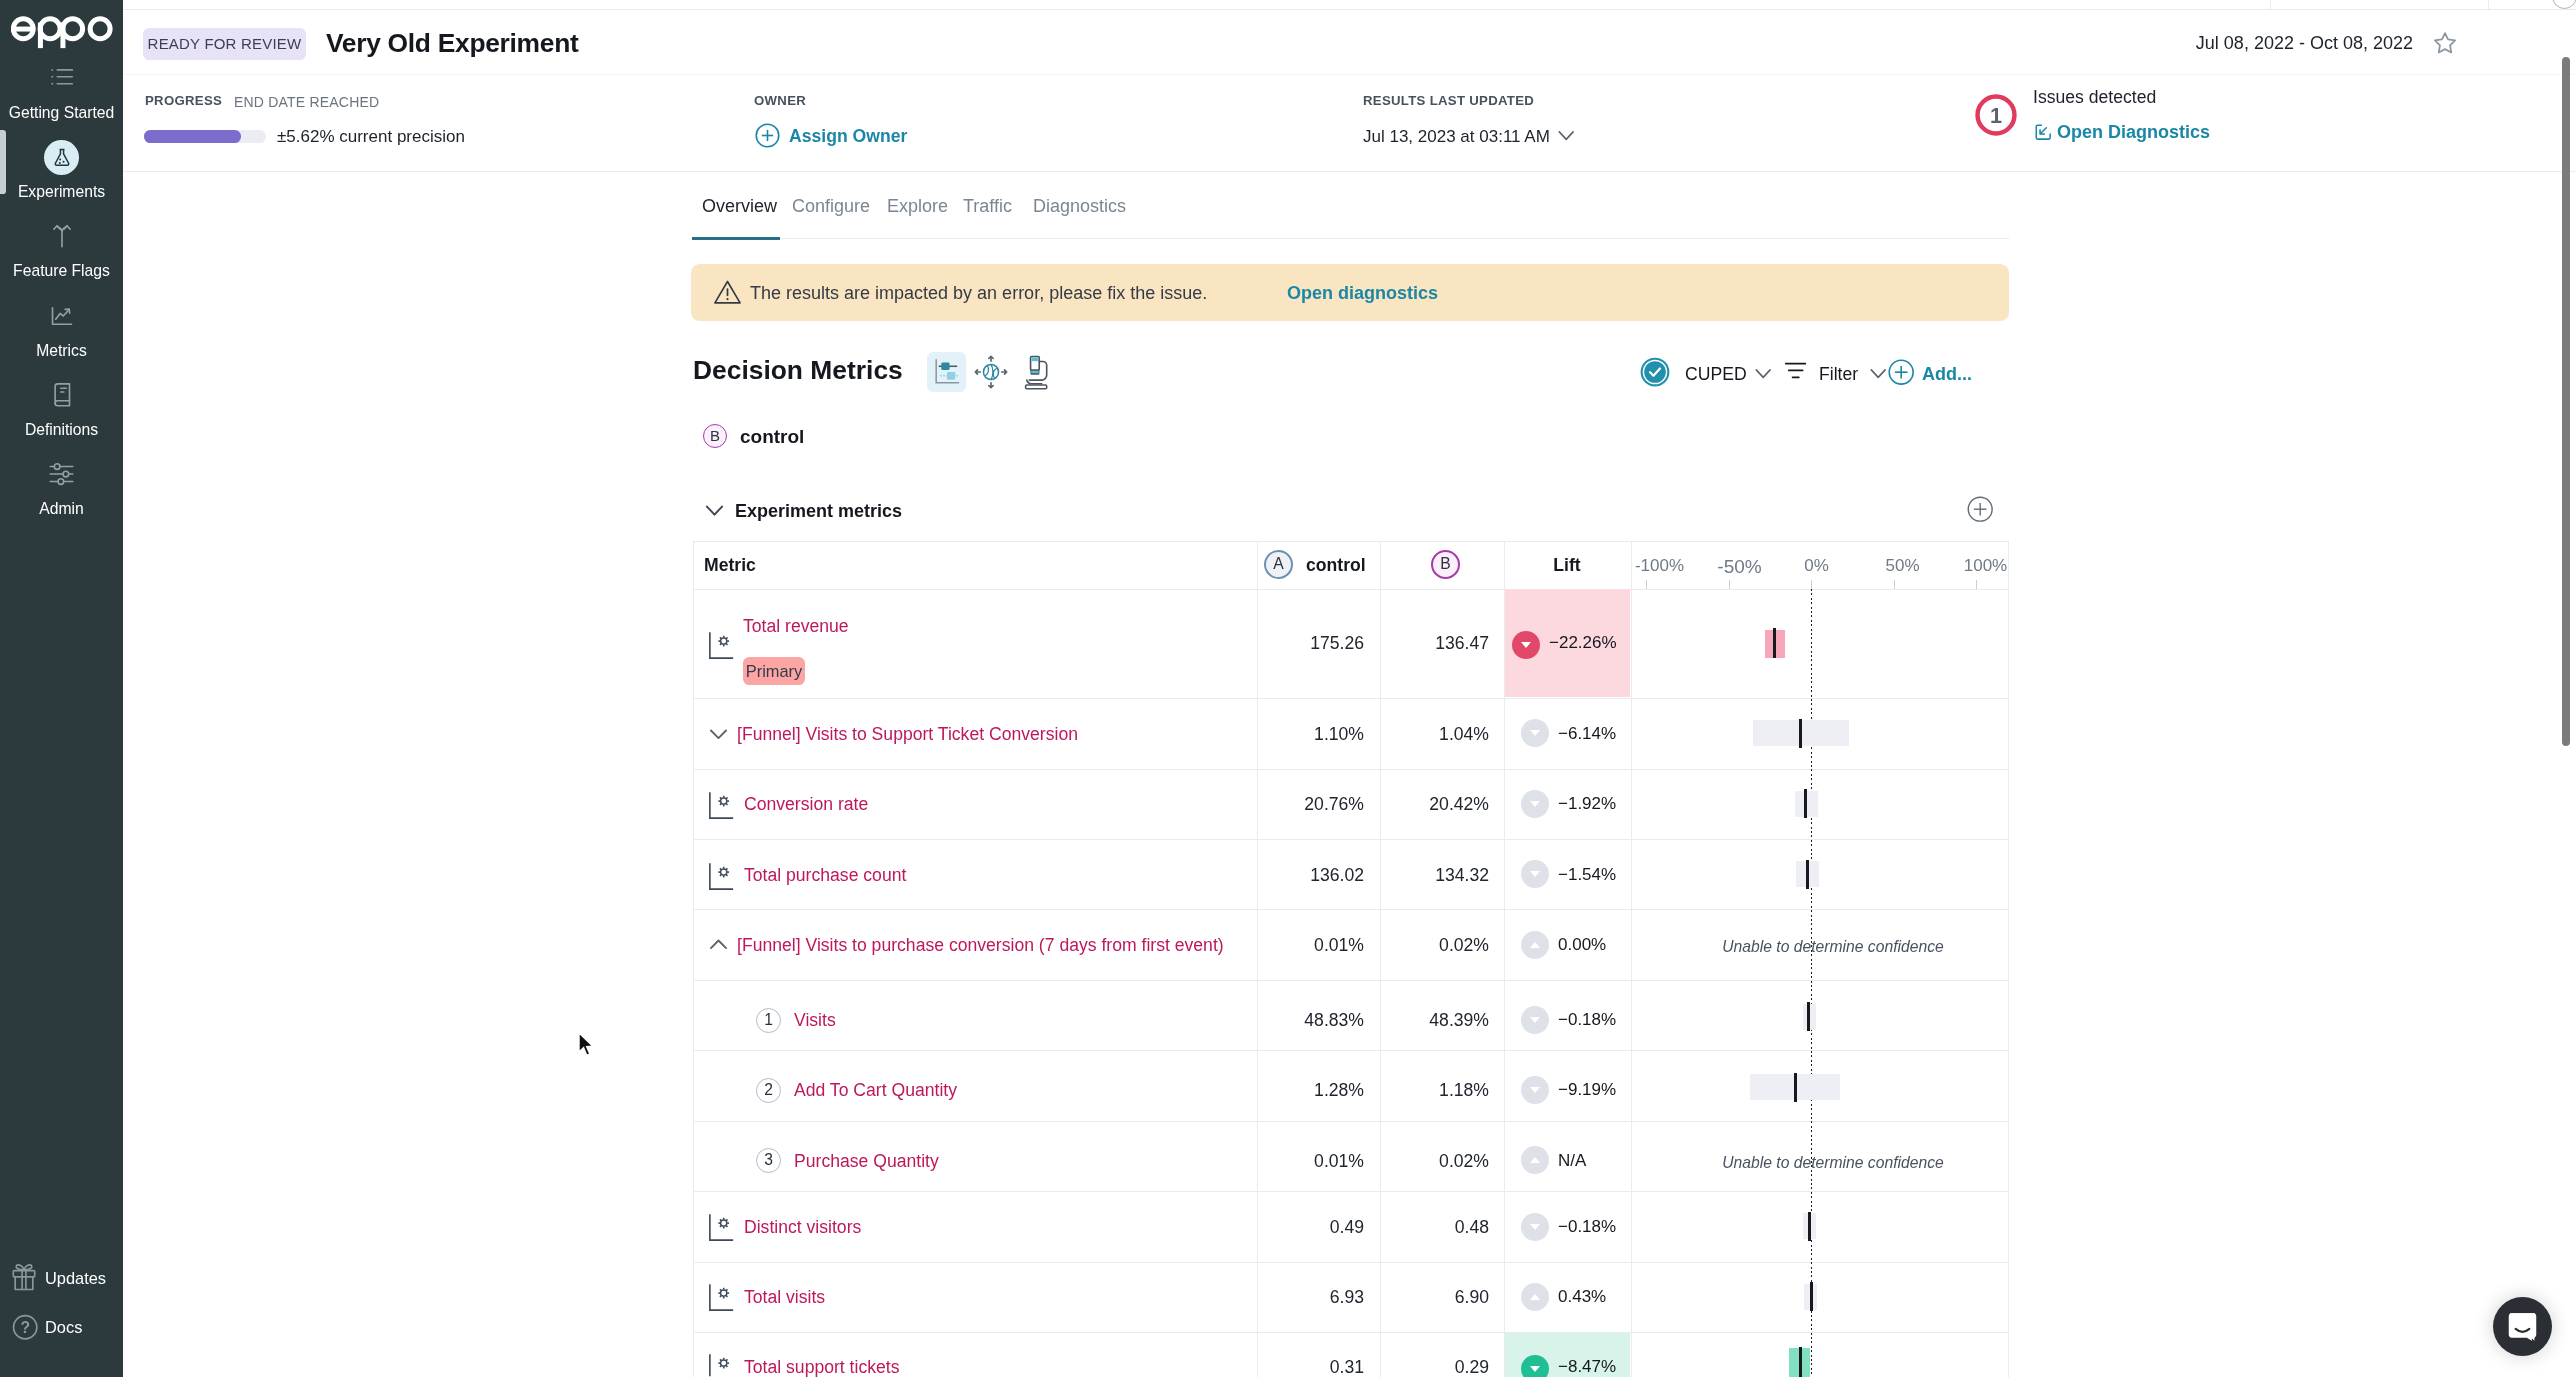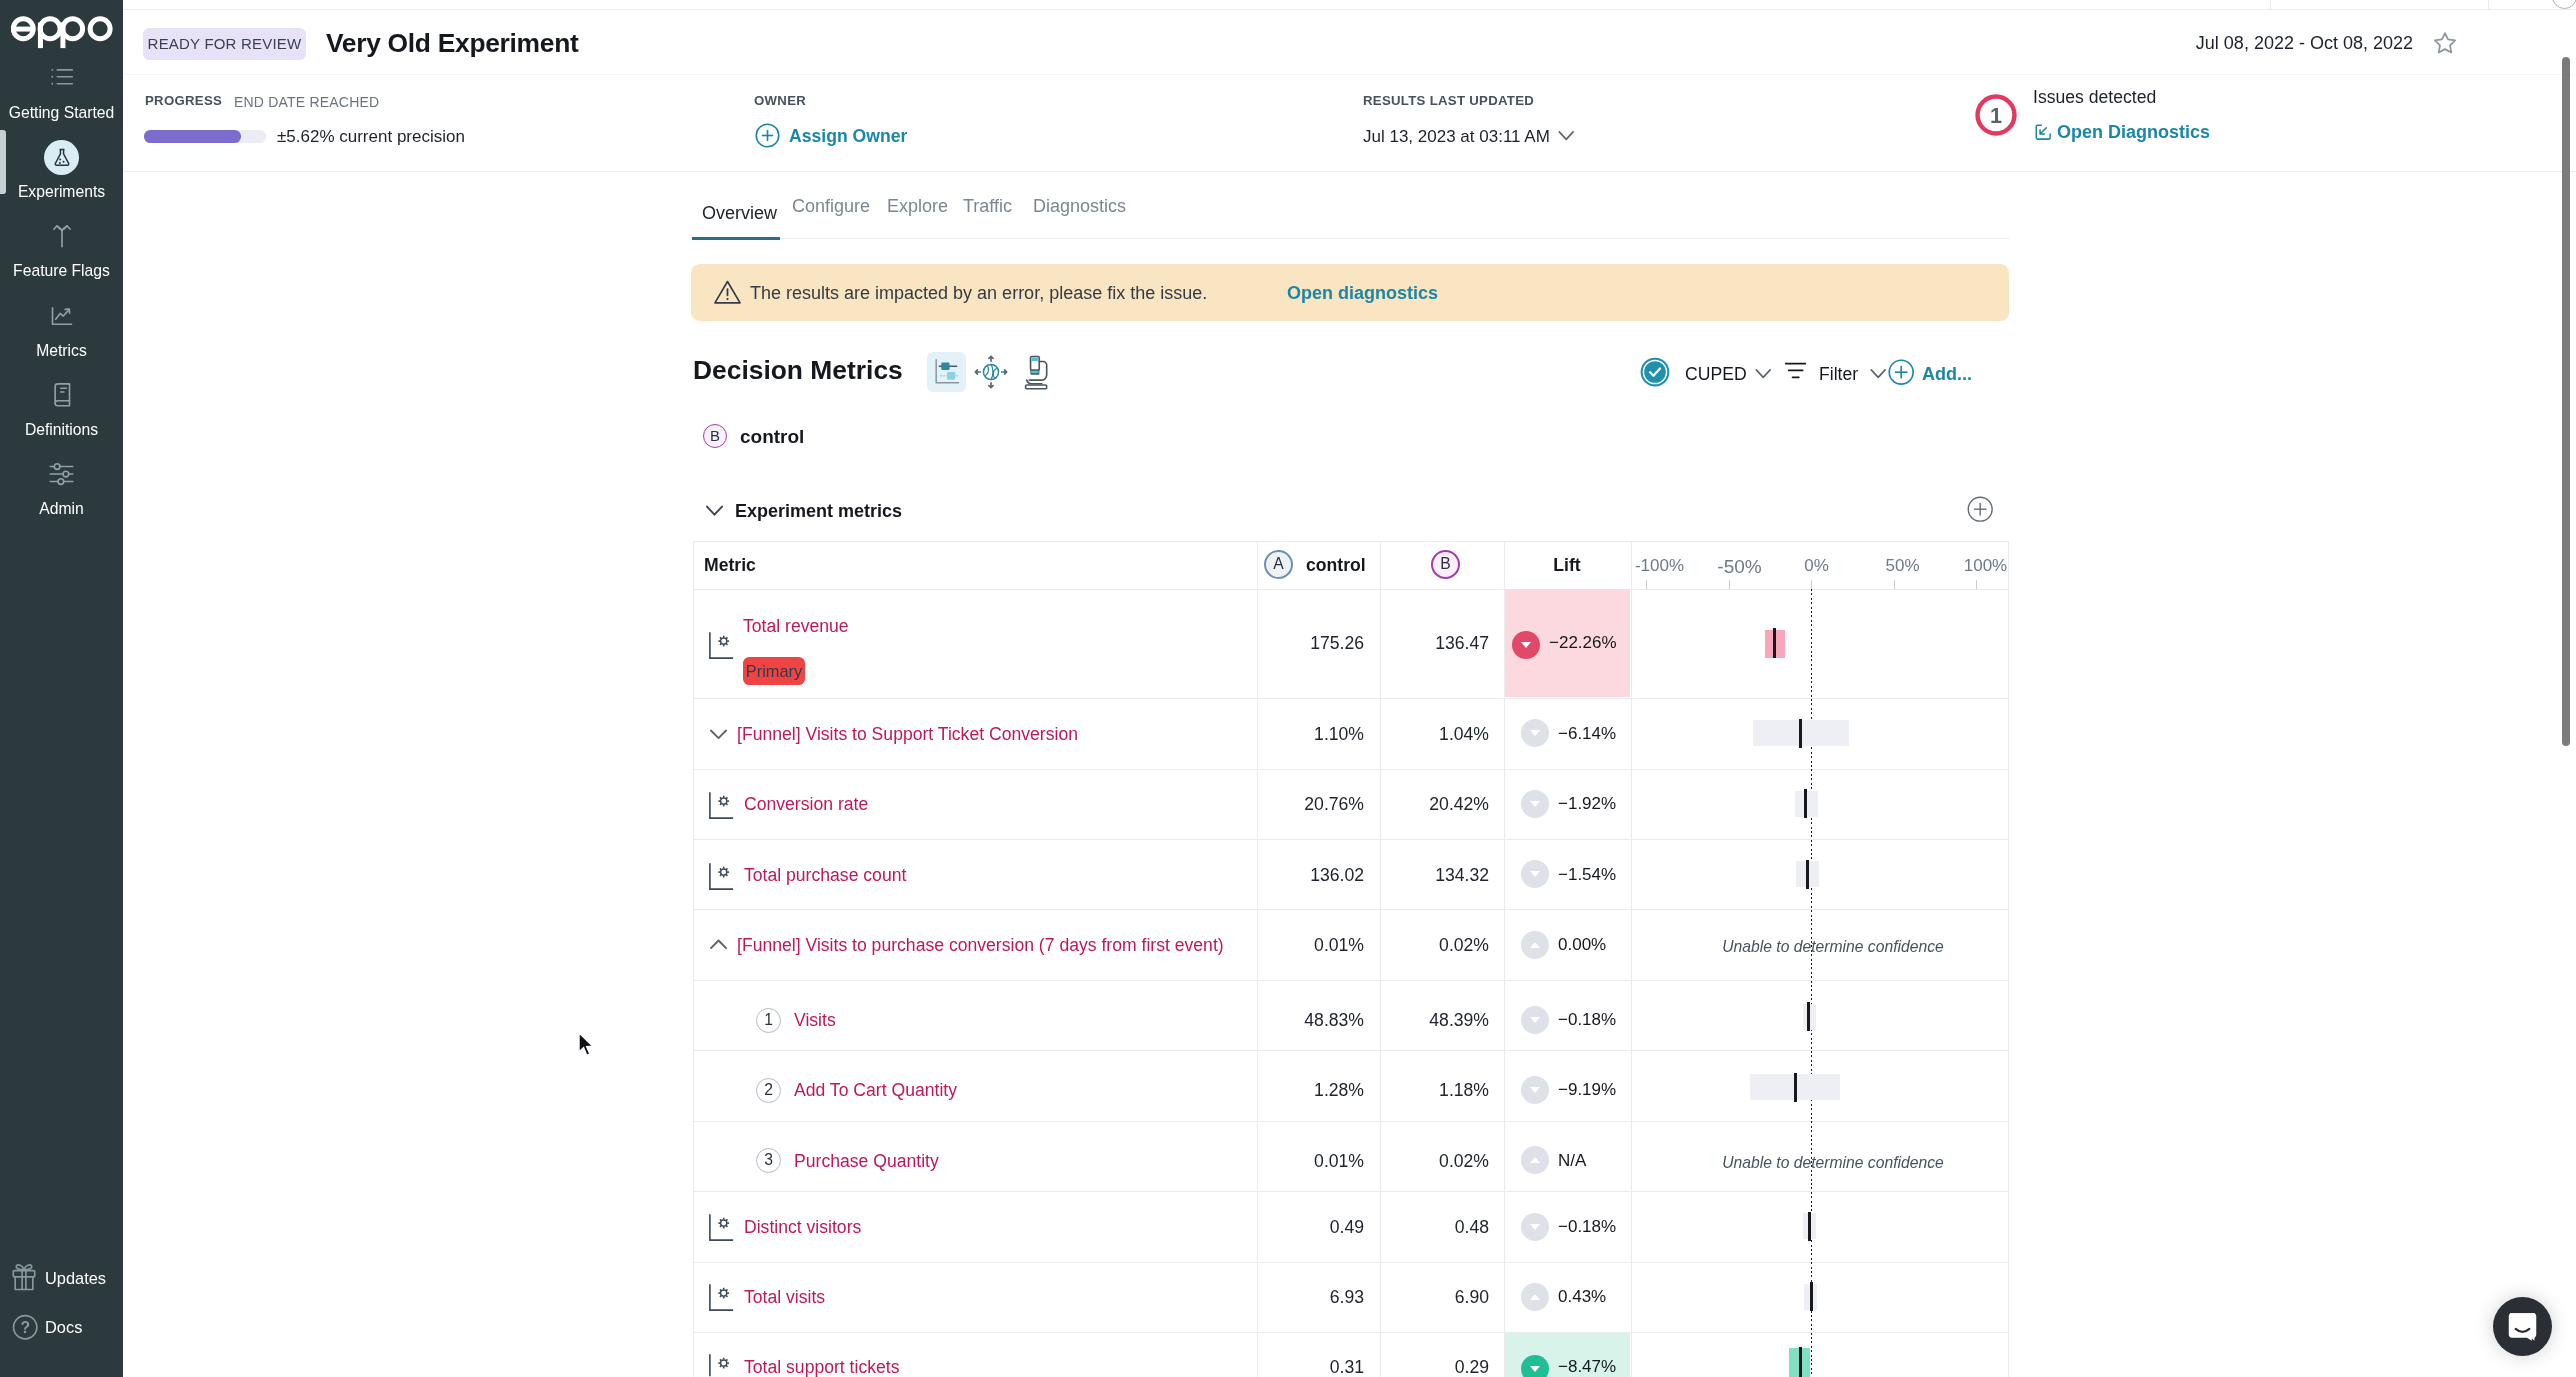--- a/index.html
+++ b/index.html
@@ -165,21 +165,21 @@
       <path d="M10 2 H4 a2 2 0 0 0-2 2 V22 a2 2 0 0 0 2 2 H22 a2 2 0 0 0 2-2 V16"></path>
       <path d="M18 6 L8 16 M8 9 V16 H15"></path>
     </g>
   </svg>
   <div class="abs teal" style="left:2057px;top:122px;font-size:18px;font-weight:bold;">Open Diagnostics</div>
 
   <div class="abs" style="left:123px;top:74px;width:2453px;height:0.6px;background:#f4f5f8;"></div>
 
   <div class="hline" style="left:123px;top:171px;width:2453px;"></div>
 
-  <div class="abs" style="left:702px;top:196px;font-size:18px;color:#20252e;margin-top:7px;">Overview</div>
+  <div class="abs" style="left:702px;top:196px;font-size:18px;color:#20252e;">Overview</div>
   <div class="abs" style="left:792px;top:196px;font-size:18px;color:#7b8694;">Configure</div>
   <div class="abs" style="left:887px;top:196px;font-size:18px;color:#7b8694;">Explore</div>
   <div class="abs" style="left:963px;top:196px;font-size:18px;color:#7b8694;">Traffic</div>
   <div class="abs" style="left:1033px;top:196px;font-size:18px;color:#7b8694;">Diagnostics</div>
   <div class="hline" style="left:691px;top:238px;width:1318px;"></div>
   <div class="abs" style="left:692px;top:237px;width:88px;height:2.5px;background:#266f86;"></div>
 
   <div class="abs" style="left:691px;top:264px;width:1318px;height:57px;background:#fae5c2;border-radius:8.8px;"></div>
   <svg class="abs" style="left:713px;top:279px;" width="29" height="26.4" viewBox="0 0 46 42">
     <path d="M23 4 L43 38 H3 Z" fill="none" stroke="#343b46" stroke-width="2.6" stroke-linejoin="round"></path>
@@ -317,21 +317,21 @@
         <line x1="16.5" y1="16" x2="19.5" y2="16"></line>
           <line x1="30.5" y1="16" x2="33.5" y2="16"></line>
         <line x1="19" y1="10" x2="21.2" y2="12.2"></line>
           <line x1="28.8" y1="19.8" x2="31" y2="22"></line>
         <line x1="31" y1="10" x2="28.8" y2="12.2"></line>
           <line x1="21.2" y1="19.8" x2="19" y2="22"></line>
       </g>
     </g>
   </svg>
   <div class="mname" style="left:743px;top:616px;">Total revenue</div>
-  <div class="abs" style="left:743px;top:657px;width:62px;height:28px;background:#ef4444;border-radius:6.3px;text-align:center;line-height:28px;font-size:16.4px;color:#333a48;">Primary</div>
+  <div class="abs" style="left:743px;top:657px;width:62px;height:28px;background:#fca5a5;border-radius:6.3px;text-align:center;line-height:28px;font-size:16.4px;color:#333a48;">Primary</div>
   <div class="va" style="left:1226px;top:633px;">175.26</div>
   <div class="va" style="left:1351px;top:633px;">136.47</div>
   <div class="circ" style="left:1512px;top:631px;width:28px;height:28px;background:#e2486a;">
       <div class="tri-d"></div>
     </div>
   <div class="liftv" style="left:1549px;top:633px;">−22.26%</div>
   <div class="bar" style="left:1765px;top:630px;width:19.5px;height:28px;background:#f8a7ba;"></div>
   <div class="btick" style="left:1773px;top:628px;height:30px;"></div>
 
   <svg class="abs" style="left:709px;top:728px;" width="19" height="12.6" viewBox="0 0 30 20">

